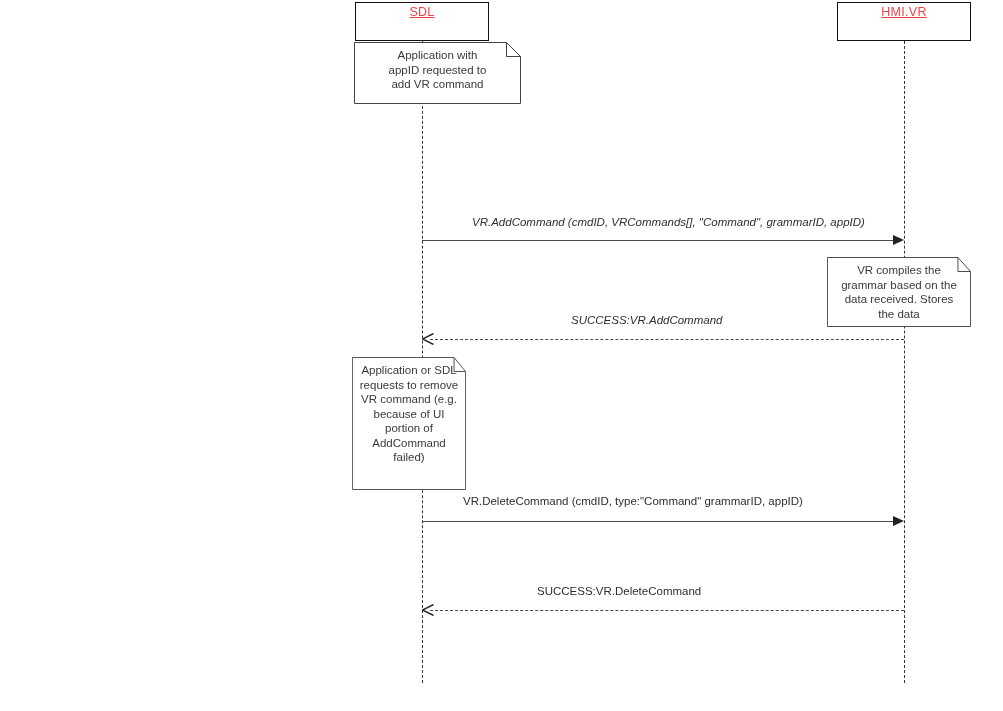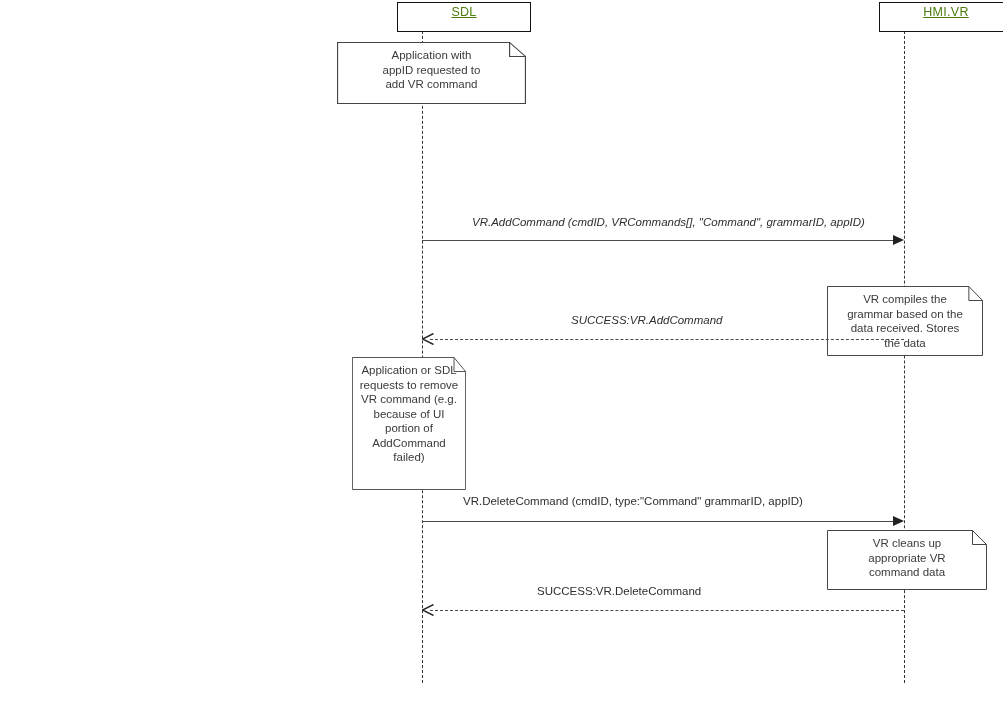--- a/index.html
+++ b/index.html
@@ -20,23 +20,22 @@
   }
   
   .actor-box {
     position: absolute;
     box-sizing: border-box;
     border: 1px solid #111111;
     background: #ffffff;
     text-align: center;
     font-size: 12.5px;
     line-height: 19px;
-    height: 30px;
-    color: #4d7c0f;
-    margin-left: 42px;
+    height: 39px;
+    color: #ef4444;
   }
   .actor-box .actor-label {
     text-decoration: underline;
     letter-spacing: 0.3px;
   }
   .lifeline {
     position: absolute;
     width: 0;
     border-left: 1px dashed #333333;
   }
@@ -105,36 +104,36 @@
   <div class="lifeline" style="left:904px; top:21px; height:662px;"></div>
 
   <div class="actor-box" style="left:355px; top:2px; width:134px;">
     <span class="actor-label">SDL</span>
   </div>
 
   <div class="actor-box" style="left:837px; top:2px; width:134px;">
     <span class="actor-label">HMI.VR</span>
   </div>
 
-  <div class="note" style="left:337px; top:42px; width:189px; height:62px;">
+  <div class="note" style="left:354px; top:42px; width:167px; height:62px;">
     <svg class="note-shape" viewBox="0 0 167 62" preserveAspectRatio="none">
       <path d="M0.5,0.5 L152.5,0.5 L166.5,14.5 L166.5,61.5 L0.5,61.5 Z" fill="#ffffff" stroke="#444444" stroke-width="1"></path>
       <path d="M152.5,0.5 L152.5,14.5 L166.5,14.5" fill="none" stroke="#444444" stroke-width="1"></path>
     </svg>
     <span class="note-text">Application with
 appID requested to
 add VR command</span>
   </div>
 
 
   <div class="msg-label" style="left:472px; top:215px;font-style:italic;">VR.AddCommand (cmdID, VRCommands[], "Command", grammarID, appID)</div>
   <div class="msg-line" style="left:422px; top:240px; width:471px;"></div>
   <div class="arrow-head-solid" style="left:893px; top:235px;"></div>
 
-  <div class="note" style="left:827px; top:257px; width:156px; height:70px;margin-top:29px;">
+  <div class="note" style="left:827px; top:257px; width:144px; height:70px;">
     <svg class="note-shape" viewBox="0 0 160 70" preserveAspectRatio="none">
       <path d="M0.5,0.5 L145.5,0.5 L159.5,14.5 L159.5,69.5 L0.5,69.5 Z" fill="#ffffff" stroke="#444444" stroke-width="1"></path>
       <path d="M145.5,0.5 L145.5,14.5 L159.5,14.5" fill="none" stroke="#444444" stroke-width="1"></path>
     </svg>
     <span class="note-text">VR compiles the
 grammar based on the
 data received. Stores
 the data</span>
   </div>
 
@@ -155,29 +154,20 @@
 because of UI
 portion of
 AddCommand
 failed)</span>
   </div>
 
   <div class="msg-label" style="left:463px; top:494px;">VR.DeleteCommand (cmdID, type:"Command" grammarID, appID)</div>
   <div class="msg-line" style="left:422px; top:521px; width:471px;"></div>
   <div class="arrow-head-solid" style="left:893px; top:516px;"></div>
 
-  <div class="note" style="left:827px; top:530px; width:160px; height:60px;">
-    <svg class="note-shape" viewBox="0 0 160 60" preserveAspectRatio="none">
-      <path d="M0.5,0.5 L145.5,0.5 L159.5,14.5 L159.5,59.5 L0.5,59.5 Z" fill="#ffffff" stroke="#444444" stroke-width="1"></path>
-      <path d="M145.5,0.5 L145.5,14.5 L159.5,14.5" fill="none" stroke="#444444" stroke-width="1"></path>
-    </svg>
-    <span class="note-text">VR cleans up
-appropriate VR
-command data</span>
-  </div>
 
   <div class="msg-label" style="left:537px; top:584px;">SUCCESS:VR.DeleteCommand</div>
   <div class="msg-line dashed" style="left:430px; top:610px; width:474px;"></div>
   <svg class="arrow-head-open" style="left:422px; top:604px;" viewBox="0 0 12 12">
     <path d="M11.5,0.5 L0.5,6 L11.5,11.5" fill="none" stroke="#222222" stroke-width="1.4"></path>
   </svg>
 
 </div>
 
 </body></html>

